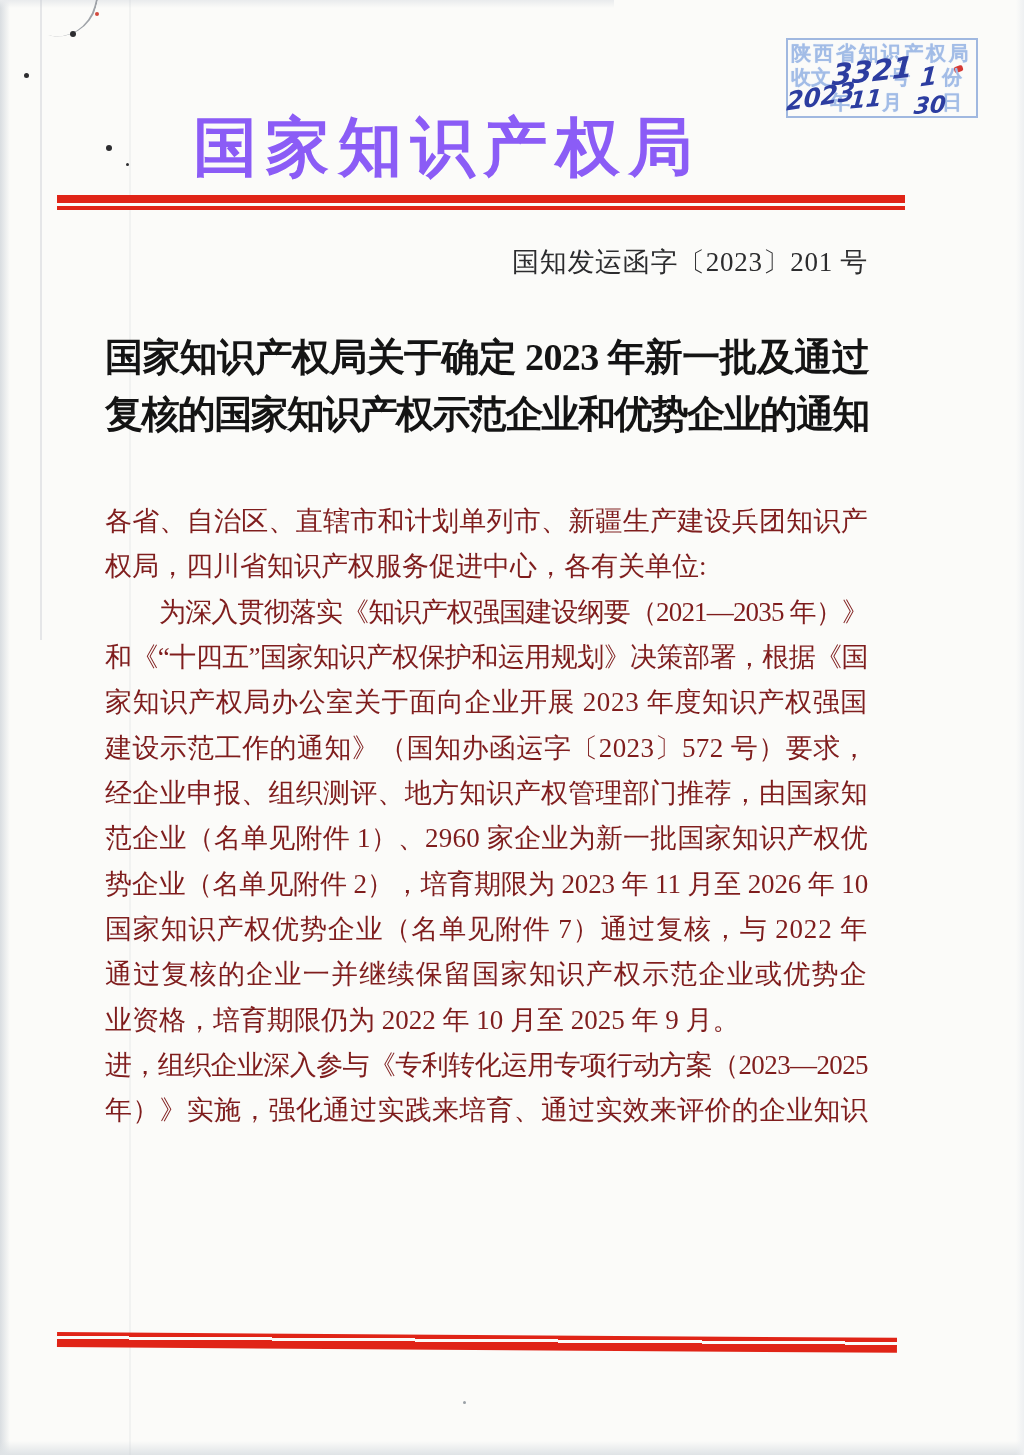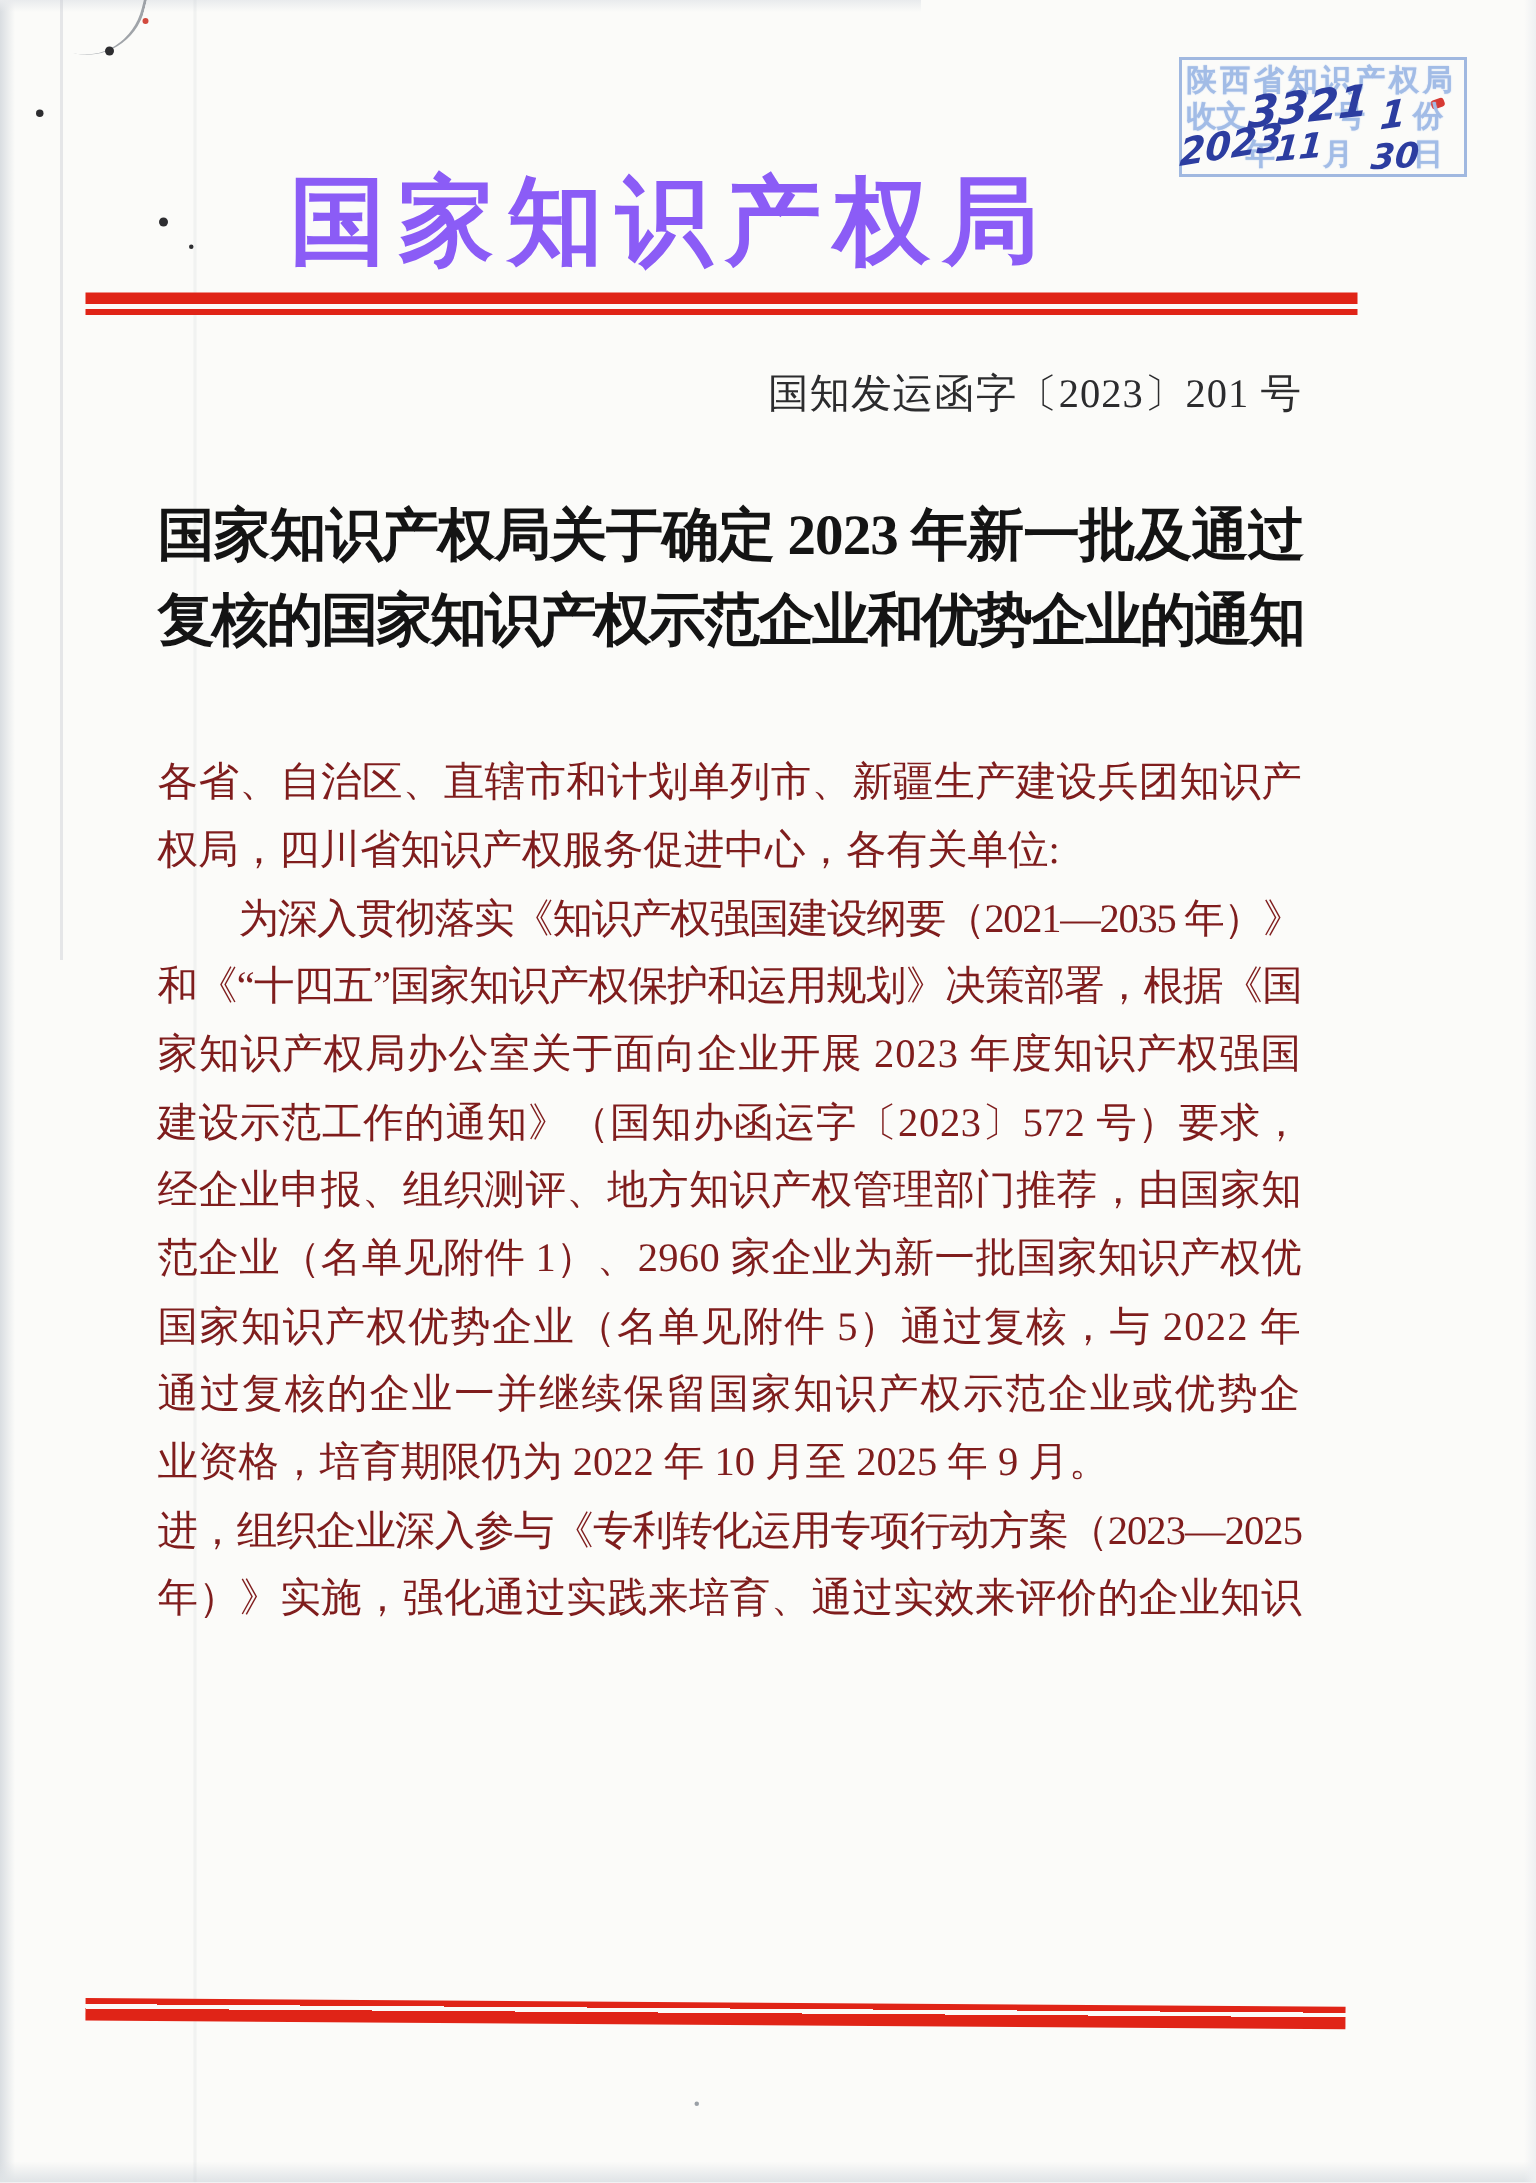--- a/index.html
+++ b/index.html
@@ -133,21 +133,22 @@
 
   <div class="bodytext">
     <div class="line"><span style="letter-spacing: 0.25px;">各省、自治区、直辖市和计划单列市、新疆生产建设兵团知识产</span></div>
     <div class="line"><span>权局，四川省知识产权服务促进中心，各有关单位:</span></div>
     <div class="line indent"><span style="letter-spacing: -0.835938px;">为深入贯彻落实《知识产权强国建设纲要（2021—2035 年）》</span></div>
     <div class="line"><span style="letter-spacing: -0.565625px;">和《“十四五”国家知识产权保护和运用规划》决策部署，根据《国</span></div>
     <div class="line"><span style="letter-spacing: 0.66129px;">家知识产权局办公室关于面向企业开展 2023 年度知识产权强国</span></div>
     <div class="line"><span style="letter-spacing: 0.429688px;">建设示范工作的通知》（国知办函运字〔2023〕572 号）要求，</span></div>
     <div class="line"><span style="letter-spacing: 0.25px;">经企业申报、组织测评、地方知识产权管理部门推荐，由国家知</span></div>
     <div class="line"><span style="letter-spacing: 0.21875px;">范企业（名单见附件 1）、2960 家企业为新一批国家知识产权优</span></div>
-    <div class="line"><span style="letter-spacing: 0.851562px;">国家知识产权优势企业（名单见附件 5）通过复核，与 2022 年</span></div>
+    <div class="line"><span style="letter-spacing: -0.134146px;">势企业（名单见附件 2），培育期限为 2023 年 11 月至 2026 年 10</span></div>
+    <div class="line"><span style="letter-spacing: 0.851562px;">国家知识产权优势企业（名单见附件 7）通过复核，与 2022 年</span></div>
     <div class="line"><span style="letter-spacing: 1.25926px;">通过复核的企业一并继续保留国家知识产权示范企业或优势企</span></div>
     <div class="line"><span>业资格，培育期限仍为 2022 年 10 月至 2025 年 9 月。</span></div>
     <div class="line"><span style="letter-spacing: -0.606061px;">进，组织企业深入参与《专利转化运用专项行动方案（2023—2025</span></div>
     <div class="line"><span style="letter-spacing: 0.25px;">年）》实施，强化通过实践来培育、通过实效来评价的企业知识</span></div>
   </div>
 
   <div class="rule-bottom"></div>
 
 </div>
 

